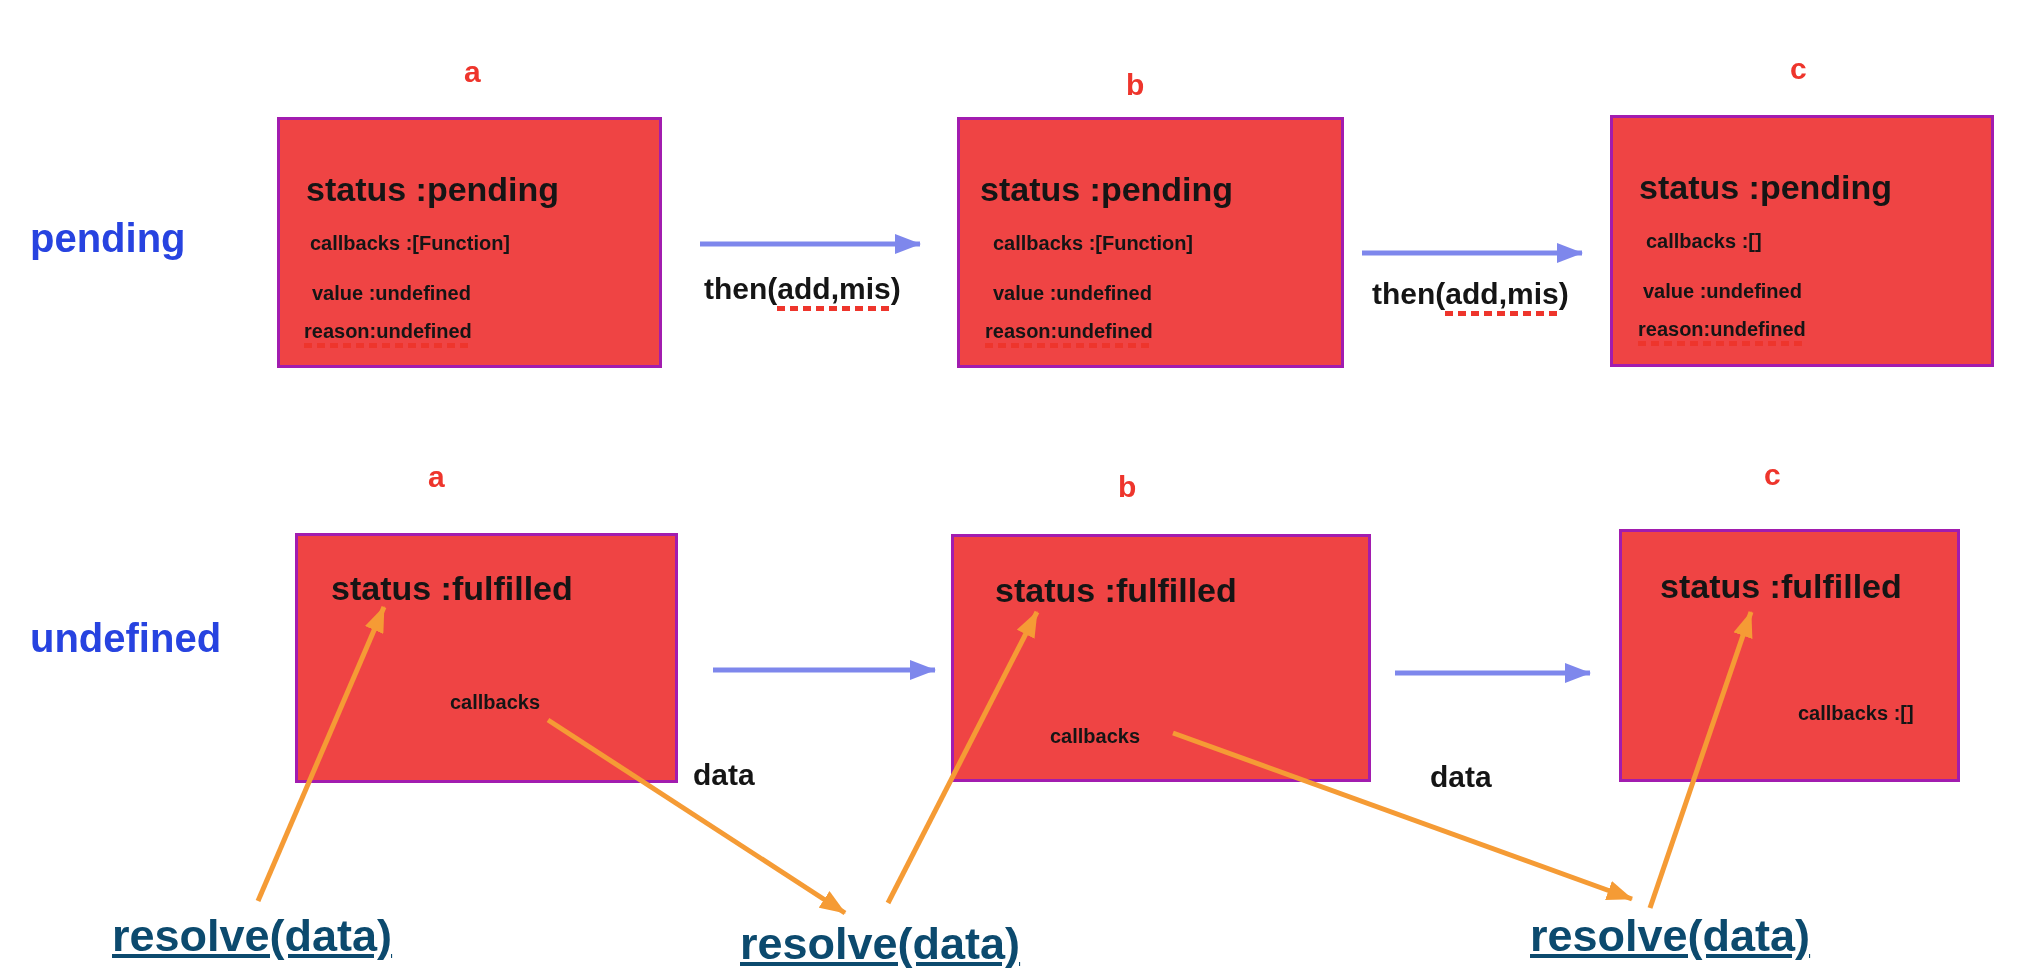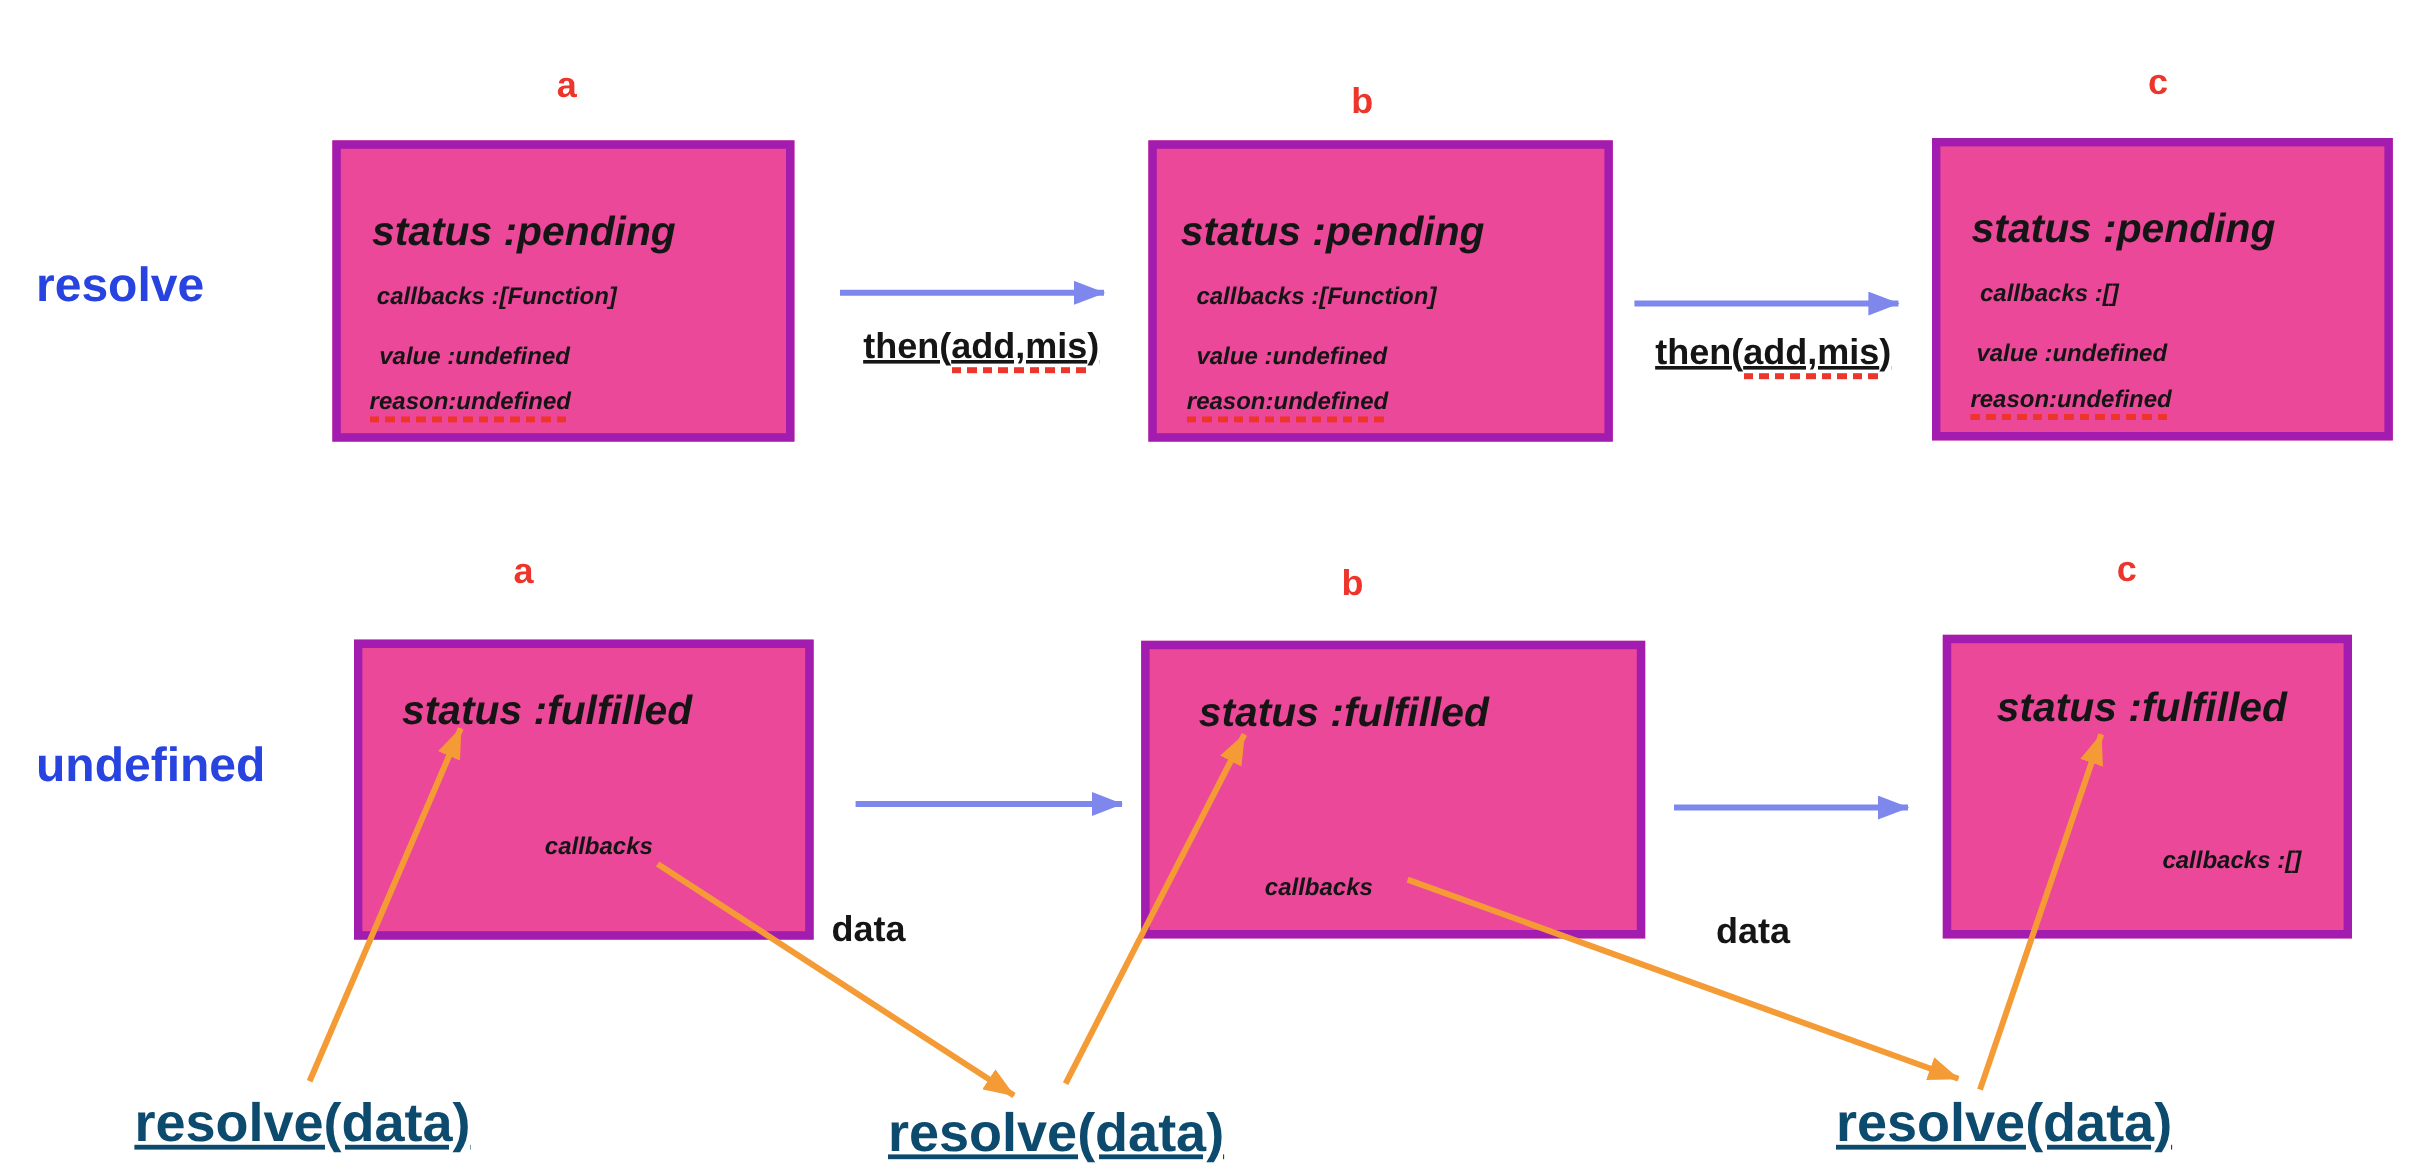--- a/index.html
+++ b/index.html
@@ -2,42 +2,42 @@
 <html><head>
 <meta charset="utf-8">
 <style>
   html,body { margin:0; padding:0; background:#ffffff; }
   #canvas {
     position:relative; width:2018px; height:978px; background:#ffffff;
     font-family:"Liberation Sans", sans-serif; overflow:hidden;
   }
   .row-label  { position:absolute; font-size:40px; font-weight:bold; color:#2743e0; white-space:nowrap; }
   .tag        { position:absolute; font-size:30px; font-weight:bold; color:#ee352c; white-space:nowrap; }
-  .state-box  { position:absolute; border:7px solid #a21caf; background:#ec4899; box-sizing:border-box;font-style:italic; }
+  .state-box  { position:absolute; border:3px solid #a21caf; background:#ef4444; box-sizing:border-box; }
   .status-line{ position:absolute; font-size:34px; font-weight:bold; color:#151515; white-space:nowrap; }
   .prop-line  { position:absolute; font-size:20px; font-weight:bold; color:#151515; white-space:nowrap; }
-  .then-label { position:absolute; font-size:30px; font-weight:bold; color:#151515; text-align:right; white-space:nowrap;text-decoration:underline; }
+  .then-label { position:absolute; font-size:30px; font-weight:bold; color:#151515; text-align:left; white-space:nowrap; }
   .data-label { position:absolute; font-size:30px; font-weight:bold; color:#151515; white-space:nowrap;margin-top:16px; }
   .resolve-label { position:absolute; font-size:45px; font-weight:bold; color:#0c4a6e; white-space:nowrap;text-decoration:underline; }
   .red-dots {
     background-image: repeating-linear-gradient(90deg, #ee352c 0 8px, transparent 8px 13px);
     background-repeat: no-repeat;
     background-position: left bottom;
     background-size: 100% 5px;
     padding-bottom: 6px;
   }
   #arrow-overlay { position:absolute; left:0; top:0; z-index:10; pointer-events:none; }
   .txt { z-index:3; }
 </style>
 </head>
 <body>
 
 <div id="canvas">
 
-  <div class="row-label txt" style="left:30px; top:216px;">resolve</div>
+  <div class="row-label txt" style="left:30px; top:216px;">pending</div>
 
   <div class="tag txt" style="left:464px; top:55px;">a</div>
   <div class="tag txt" style="left:1126px; top:68px;">b</div>
   <div class="tag txt" style="left:1790px; top:52px;">c</div>
 
   <div class="state-box" style="left:277px; top:117px; width:385px; height:251px;">
     <div class="status-line" style="left:26px; top:50px;">status :pending</div>
     <div class="prop-line" style="left:30px; top:112px;">callbacks :[Function]</div>
     <div class="prop-line" style="left:32px; top:162px;">value :undefined</div>
     <div class="prop-line" style="left:24px; top:200px;"><span class="red-dots">reason:undefined</span></div>

